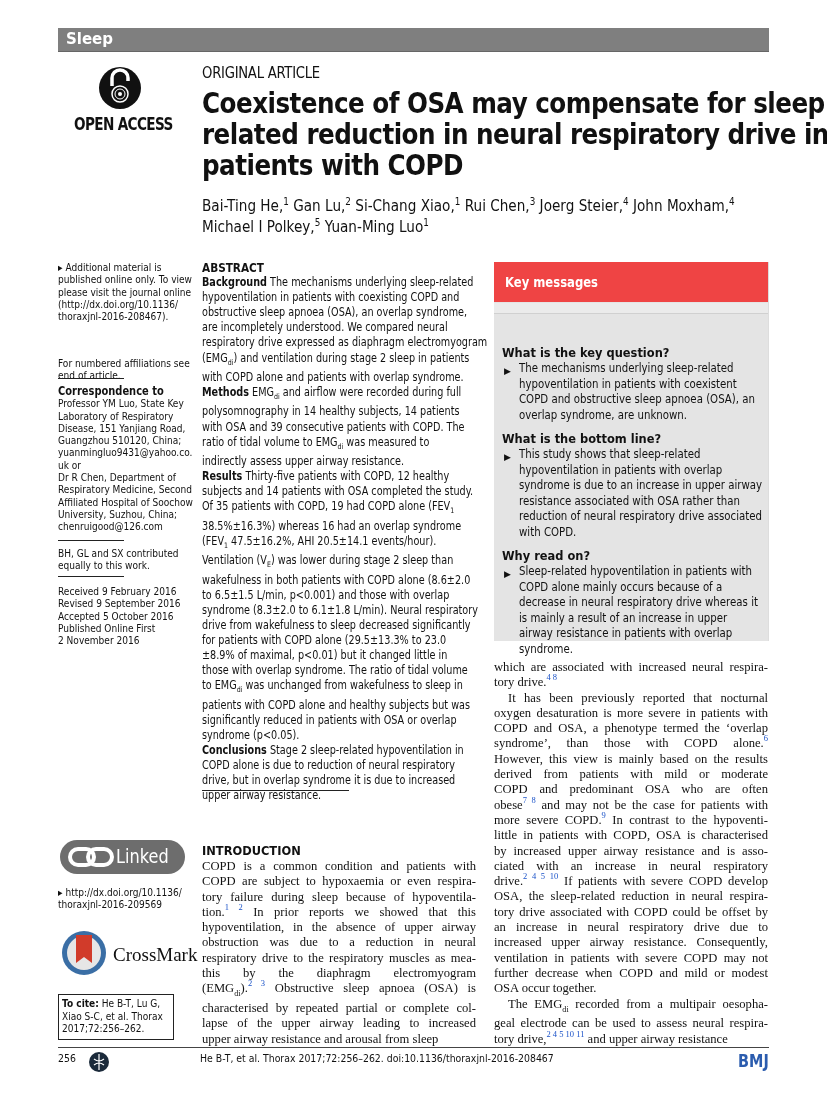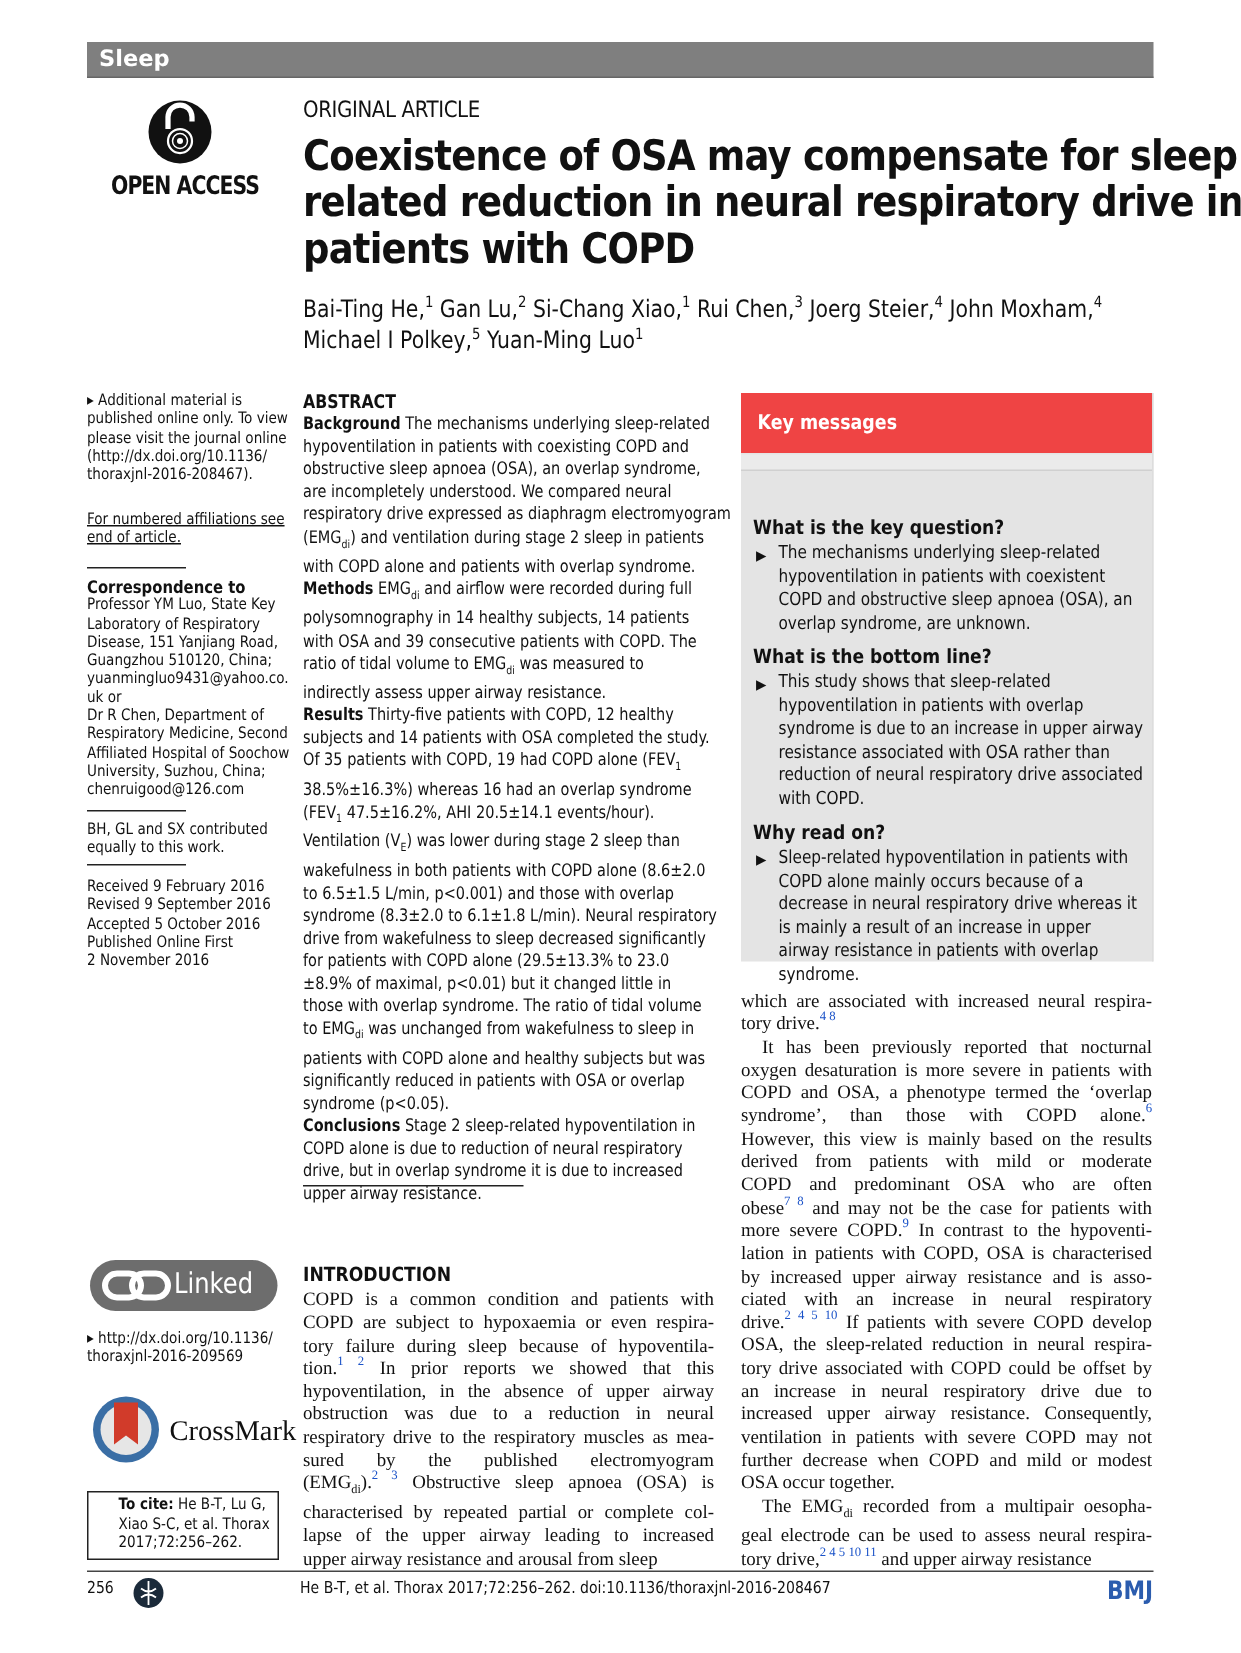--- a/index.html
+++ b/index.html
@@ -31,21 +31,21 @@
   .km-item .tri { position:absolute; left:2px; top:3px; font-size:9px; }
   .km-item .ln { display:block; white-space:nowrap; transform:scaleX(0.85); transform-origin:left; }
   .body-text { font-family:"Liberation Serif", serif; font-size:12.6px; line-height:15.3px; color:#111; }
   .body-text .ln { display:block; white-space:nowrap; text-align:justify; text-align-last:justify; }
   .body-text .ln.last { text-align-last:left; }
   .ref { color:#1a52c8; font-size:8.5px; vertical-align:6px; line-height:0; }
   .intro-head { left:202px; top:843px; font-weight:bold; font-size:13px; font-family:"DejaVu Sans", sans-serif; transform:scaleX(0.88); transform-origin:left; white-space:nowrap; }
   .linked-badge { left:60px; top:840px; width:125px; height:34px; border-radius:17px; background:#6d6d6d; }
   .linked-badge span { position:absolute; left:56px; top:5px; color:#fff; font-size:19px; font-family:"DejaVu Sans", sans-serif; transform:scaleX(0.85); transform-origin:left; }
   .crossmark-label { left:113px; top:944px; font-family:"Liberation Serif", serif; font-size:19px; }
-  .cite-box { left:58px; top:994px; width:128px; height:46px; border:1px solid #222; font-size:10.5px; line-height:12.5px; font-family:"DejaVu Sans", sans-serif; padding:2px 20px; box-sizing:border-box; }
+  .cite-box { left:58px; top:994px; width:116px; height:46px; border:1px solid #222; font-size:10.5px; line-height:12.5px; font-family:"DejaVu Sans", sans-serif; padding:2px 3px; box-sizing:border-box; }
   .cite-box .ln { display:block; white-space:nowrap; transform:scaleX(0.86); transform-origin:left; }
   .footer-rule { left:58px; top:1047px; width:711px; height:1px; background:#444; }
   .footer-page { left:58px; top:1052px; font-size:11px; font-family:"DejaVu Sans", sans-serif; transform:scaleX(0.85); transform-origin:left; }
   .footer-cite { left:200px; top:1052px; font-size:11px; font-family:"DejaVu Sans", sans-serif; transform:scaleX(0.85); transform-origin:left; white-space:nowrap; }
   .footer-bmj { left:738px; top:1051px; font-size:17px; font-weight:bold; color:#2b5cae; font-family:"DejaVu Sans", sans-serif; transform:scaleX(0.85); transform-origin:left; }
 </style>
 </head>
 <body>
 
 <div class="abs section-bar">
@@ -82,21 +82,21 @@
   </div>
 </div>
 
 <div class="abs side" style="top:261px;">
   <span class="cond">▸ Additional material is</span>
   <span class="cond">published online only. To view</span>
   <span class="cond">please visit the journal online</span>
   <span class="cond">(http://dx.doi.org/10.1136/</span>
   <span class="cond">thoraxjnl-2016-208467).</span>
 </div>
-<div class="abs side" style="top:340px;text-decoration:underline;">
+<div class="abs side" style="top:357px;">
   <span class="cond">For numbered affiliations see</span>
   <span class="cond">end of article.</span>
 </div>
 <div class="abs rule-short" style="left:58px; top:378px;"></div>
 <div class="abs side" style="top:385px;">
   <span class="cond" style="font-weight:bold; font-size:11.5px;">Correspondence to</span>
   <span class="cond">Professor YM Luo, State Key</span>
   <span class="cond">Laboratory of Respiratory</span>
   <span class="cond">Disease, 151 Yanjiang Road,</span>
   <span class="cond">Guangzhou 510120, China;</span>
@@ -228,42 +228,42 @@
 <div class="abs intro-head">INTRODUCTION</div>
 <div class="abs body-text" style="left:202px; top:859px; width:274px;">
   <div id="intro-lines">
       <span class="ln">COPD is a common condition and patients with</span>
       <span class="ln">COPD are subject to hypoxaemia or even respira-</span>
       <span class="ln">tory failure during sleep because of hypoventila-</span>
       <span class="ln">tion.<span class="ref">1  2</span>  In prior reports we showed that this</span>
       <span class="ln">hypoventilation, in the absence of upper airway</span>
       <span class="ln">obstruction was due to a reduction in neural</span>
       <span class="ln">respiratory drive to the respiratory muscles as mea-</span>
-      <span class="ln">sured by the published electromyogram</span>
+      <span class="ln">this by the diaphragm electromyogram</span>
       <span class="ln">(EMG<sub style="font-size:65%">di</sub>).<span class="ref">2  3</span> Obstructive sleep apnoea (OSA) is</span>
       <span class="ln">characterised by repeated partial or complete col-</span>
       <span class="ln">lapse of the upper airway leading to increased</span>
       <span class="ln last">upper airway resistance and arousal from sleep</span>
     </div>
 </div>
 
 <div class="abs body-text" style="left:494px; top:660px; width:274px;">
   <div id="right-lines">
       <span class="ln">which are associated with increased neural respira-</span>
       <span class="ln last">tory drive.<span class="ref">4 8</span></span>
       <span class="ln"><span style="display:inline-block;width:14px"></span>It has been previously reported that nocturnal</span>
       <span class="ln">oxygen desaturation is more severe in patients with</span>
       <span class="ln">COPD and OSA, a phenotype termed the ‘overlap</span>
       <span class="ln">syndrome’,   than   those   with   COPD   alone.<span class="ref">6</span></span>
       <span class="ln">However, this view is mainly based on the results</span>
       <span class="ln">derived from patients with mild or moderate</span>
       <span class="ln">COPD and predominant OSA who are often</span>
       <span class="ln">obese<span class="ref">7  8</span> and may not be the case for patients with</span>
       <span class="ln">more severe COPD.<span class="ref">9</span> In contrast to the hypoventi-</span>
-      <span class="ln">lation in patients with COPD, OSA is characterised</span>
+      <span class="ln">little in patients with COPD, OSA is characterised</span>
       <span class="ln">by increased upper airway resistance and is asso-</span>
       <span class="ln">ciated with an increase in neural respiratory</span>
       <span class="ln">drive.<span class="ref">2  4  5  10</span> If patients with severe COPD develop</span>
       <span class="ln">OSA, the sleep-related reduction in neural respira-</span>
       <span class="ln">tory drive associated with COPD could be offset by</span>
       <span class="ln">an increase in neural respiratory drive due to</span>
       <span class="ln">increased upper airway resistance. Consequently,</span>
       <span class="ln">ventilation in patients with severe COPD may not</span>
       <span class="ln">further decrease when COPD and mild or modest</span>
       <span class="ln last">OSA occur together.</span>

